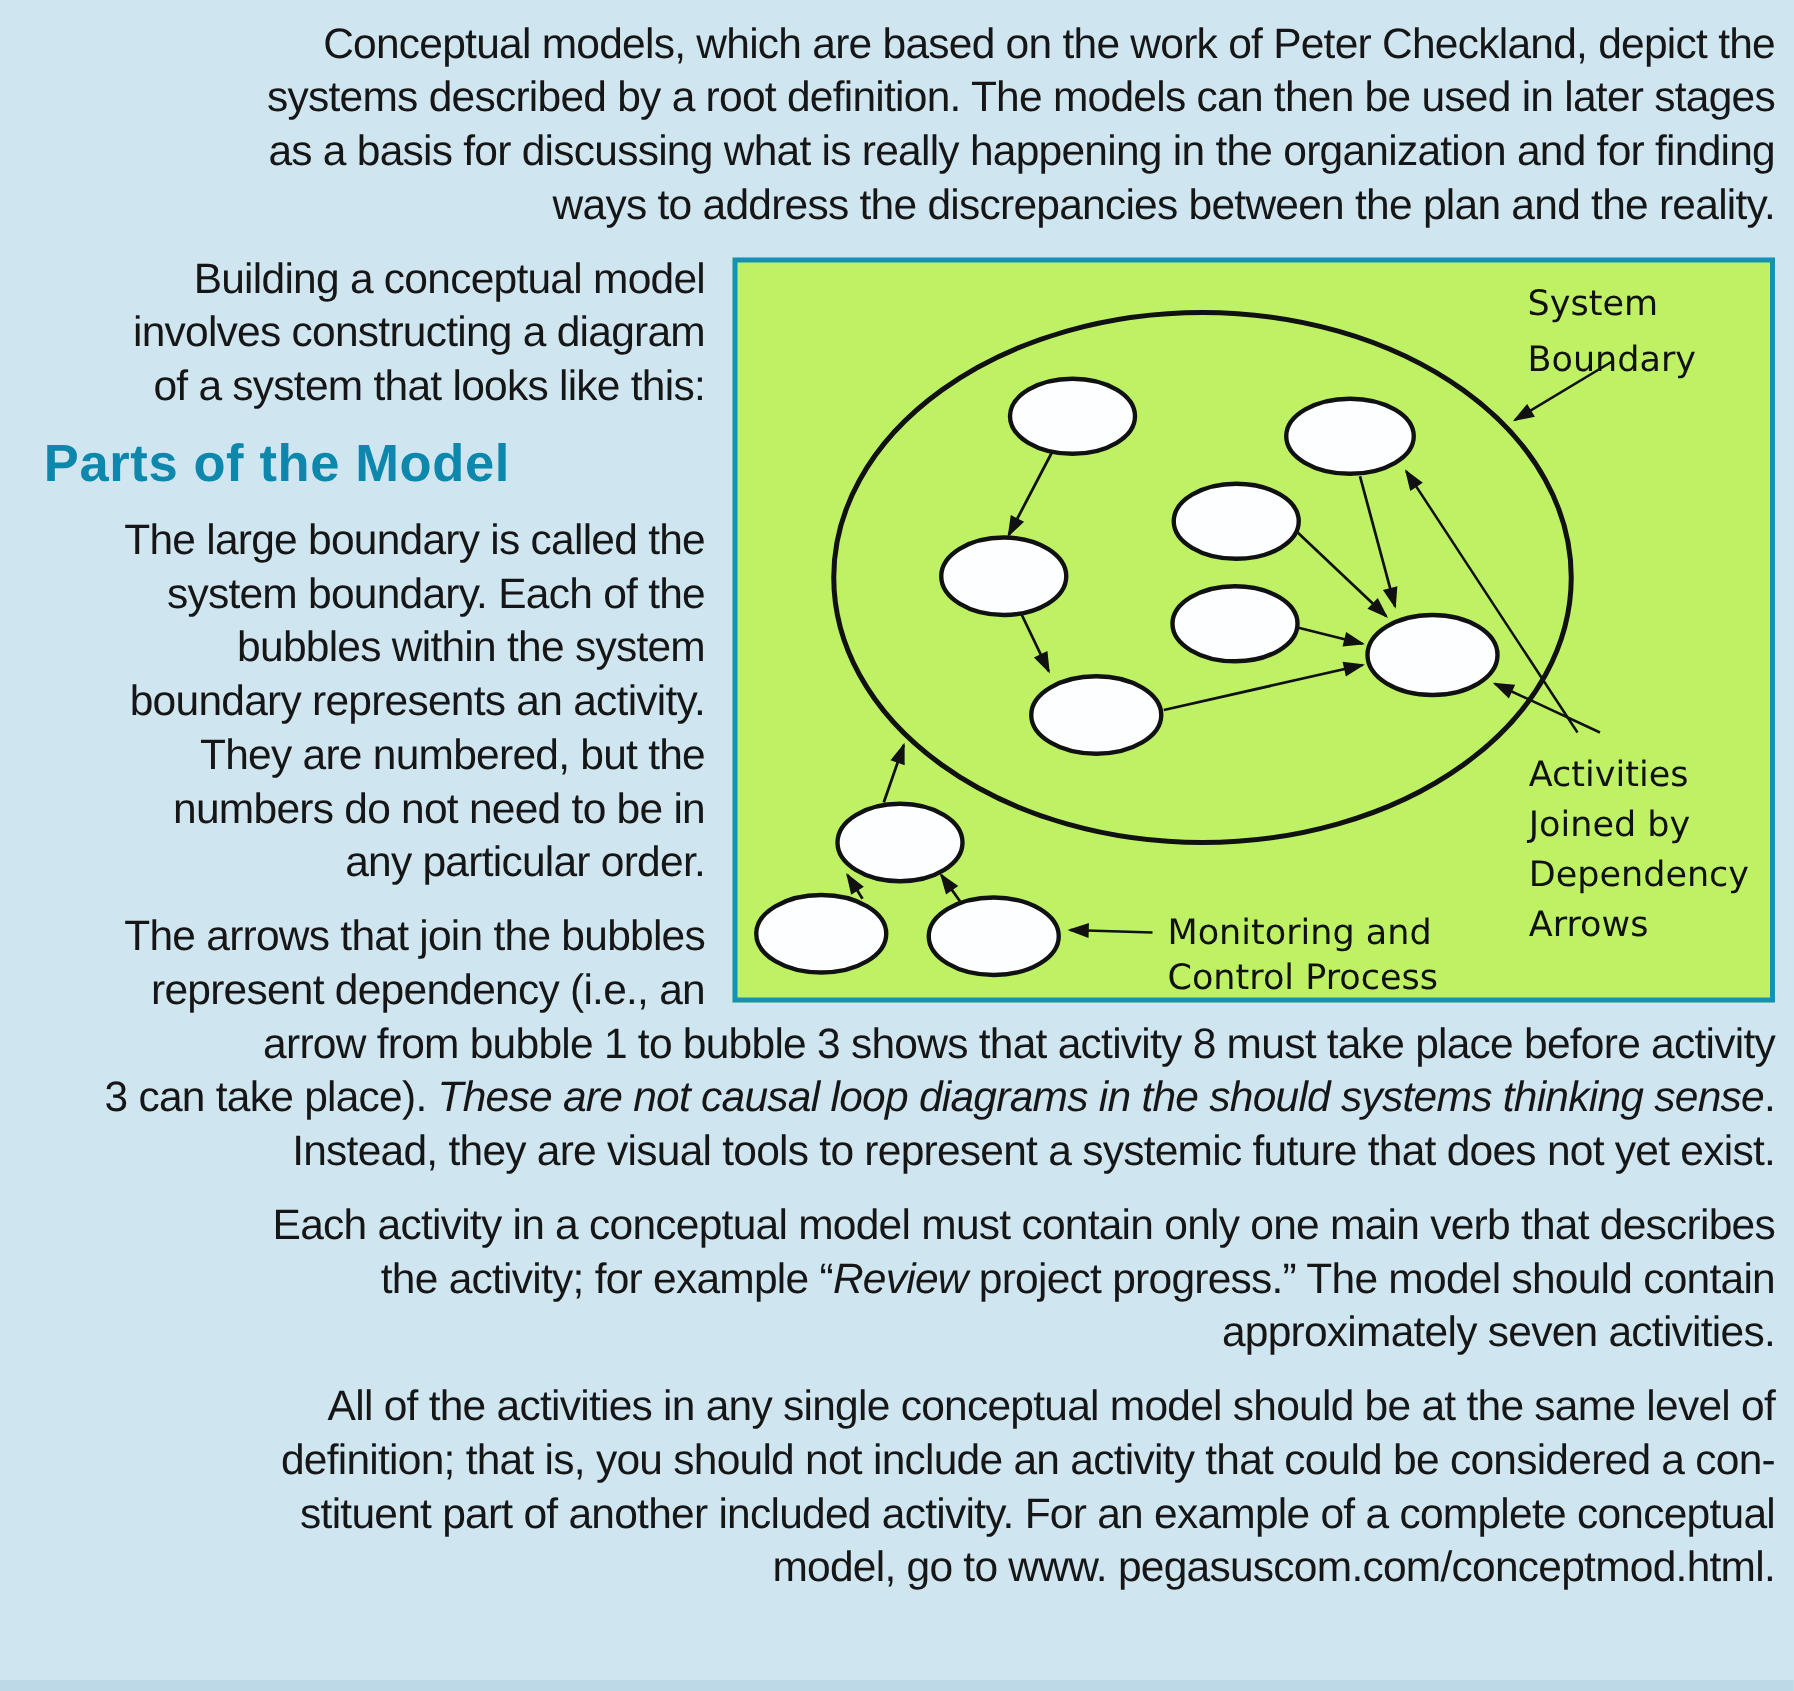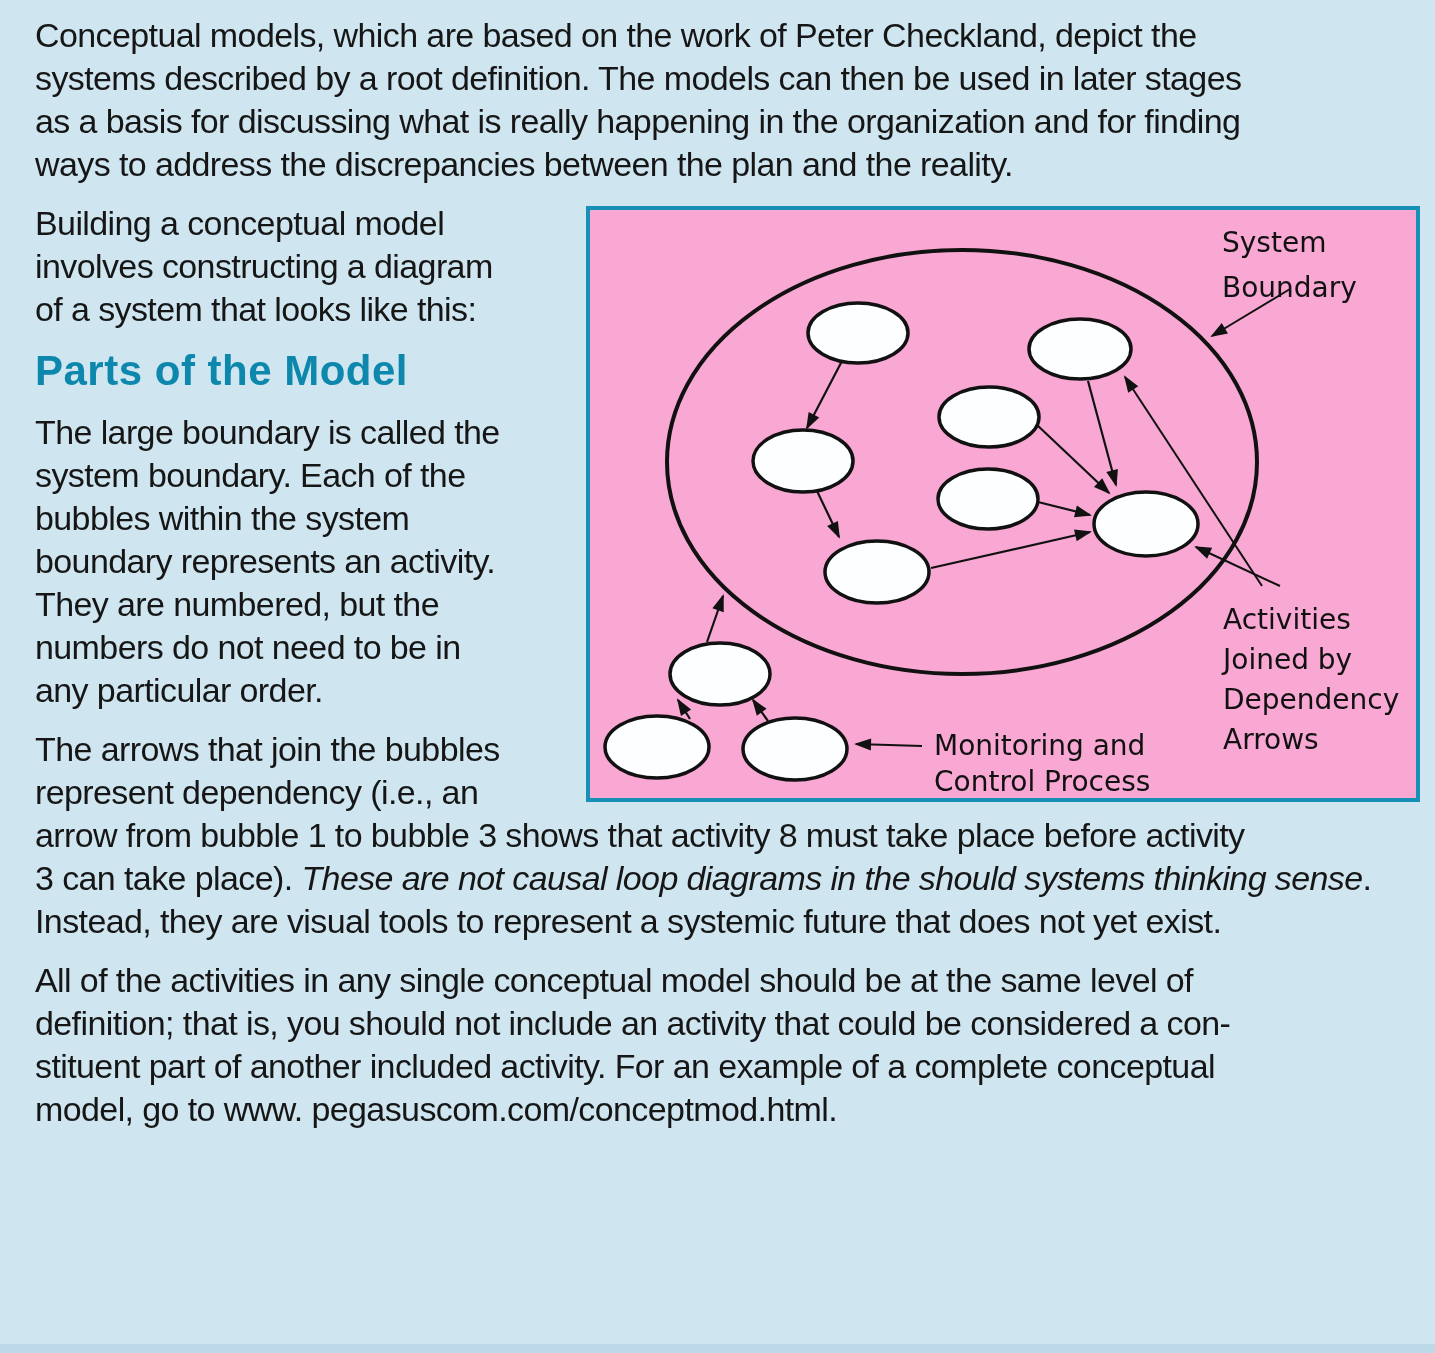--- a/index.html
+++ b/index.html
@@ -13,37 +13,38 @@
   }
   .content {
     padding: 14px 15px 0 35px;
   }
   p.body-text {
     font-size: 34px;
     line-height: 43px;
     letter-spacing: -0.6px;
     margin: 0 0 16px 0;
     white-space: pre-line;
+    text-align: right;
   }
   .it { font-style: italic; }
   h2.section-heading {
     font-size: 42px;
     line-height: 48px;
     font-weight: bold;
     color: #0e87ad;
     letter-spacing: 0.5px;
     margin: 2px 0 16px 0;
   }
   h2.first { margin-top: 10px; }
   .diagram-box {
     float: right;
     width: 826px;
     height: 588px;
     border: 4px solid #1790b6;
-    background: #f9a8d4;
+    background: #bef264;
     margin: 4px 0 12px 22px;
   }
   .diagram-box svg { display: block; }
   svg text {
     font-family: "DejaVu Sans", sans-serif;
     font-size: 28px;
     fill: #111;
   }
   .bottom-strip {
     position: absolute;
@@ -127,20 +128,23 @@
 numbers do not need to be in
 any particular order.</p>
 
   <p class="body-text"><span>The arrows that join the bubbles
 represent dependency (i.e., an
 arrow from bubble 1 to bubble 3 shows that activity 8 must take place before activity
 3 can take place). </span><span class="it">These are not causal loop diagrams in the should systems thinking sense</span><span>.
 Instead, they are visual tools to represent a systemic future that does not yet exist.</span></p>
 
 
+  <p class="body-text"><span>Each activity in a conceptual model must contain only one main verb that describes
+the activity; for example “</span><span class="it">Review</span><span> project progress.” The model should contain
+approximately seven activities.</span></p>
 
   <p class="body-text">All of the activities in any single conceptual model should be at the same level of
 definition; that is, you should not include an activity that could be considered a con-
 stituent part of another included activity. For an example of a complete conceptual
 model, go to www. pegasuscom.com/conceptmod.html.</p>
 
 </div>
 
 <div class="bottom-strip"></div>
 

